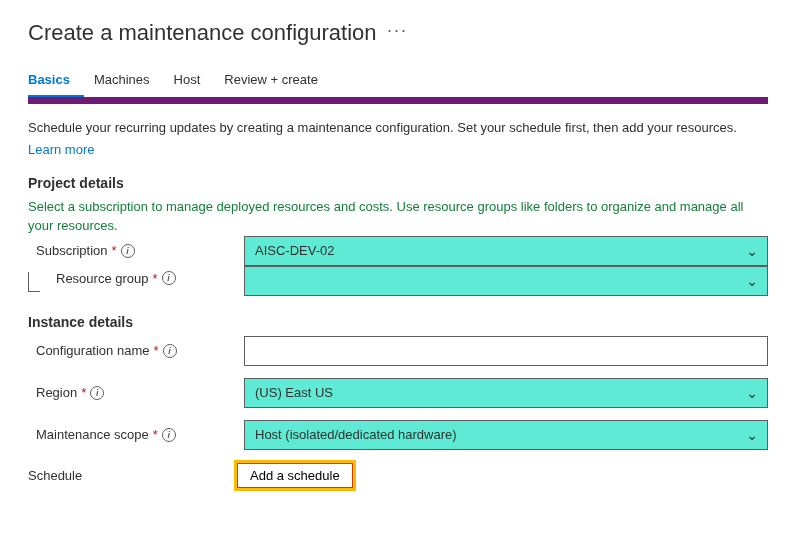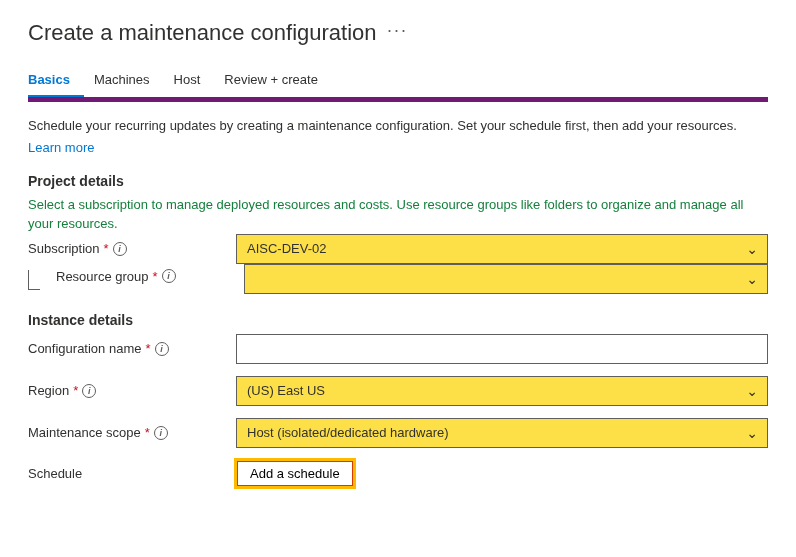--- a/index.html
+++ b/index.html
@@ -29,21 +29,21 @@
     .ellipsis-icon {
       color: #605e5c;
       font-size: 18px;
       letter-spacing: 1px;
     }
 
     
     .tabs {
       display: flex;
       gap: 0;
-      border-bottom: 5px solid #701a75;
+      border-bottom: 7px solid #701a75;
       margin-bottom: 14px;
     }
 
     .tab {
       padding: 8px 14px 8px 0;
       margin-right: 10px;
       font-size: 13px;
       cursor: pointer;
       color: #323130;
       border-bottom: 2px solid transparent;
@@ -84,20 +84,21 @@
       color: #15803d;
       line-height: 1.5;
     }
 
     
     .form-row {
       display: flex;
       align-items: center;
       margin-bottom: 12px;
       gap: 8px;
+      margin-left: 8px;
     }
 
     .form-label-col {
       width: 200px;
       flex-shrink: 0;
       display: flex;
       align-items: center;
       gap: 4px;
     }
 
@@ -127,21 +128,21 @@
 
     .form-control-col {
       flex: 1;
     }
 
     
     .select-control {
       width: 100%;
       padding: 5px 32px 5px 10px;
       border: 1px solid #605e5c;
-      background: #fde047;
+      background: #5eead4;
       font-size: 13px;
       color: #323130;
       appearance: none;
       -webkit-appearance: none;
       cursor: pointer;
       height: 30px;
       position: relative;
     }
 
     .select-wrapper {

